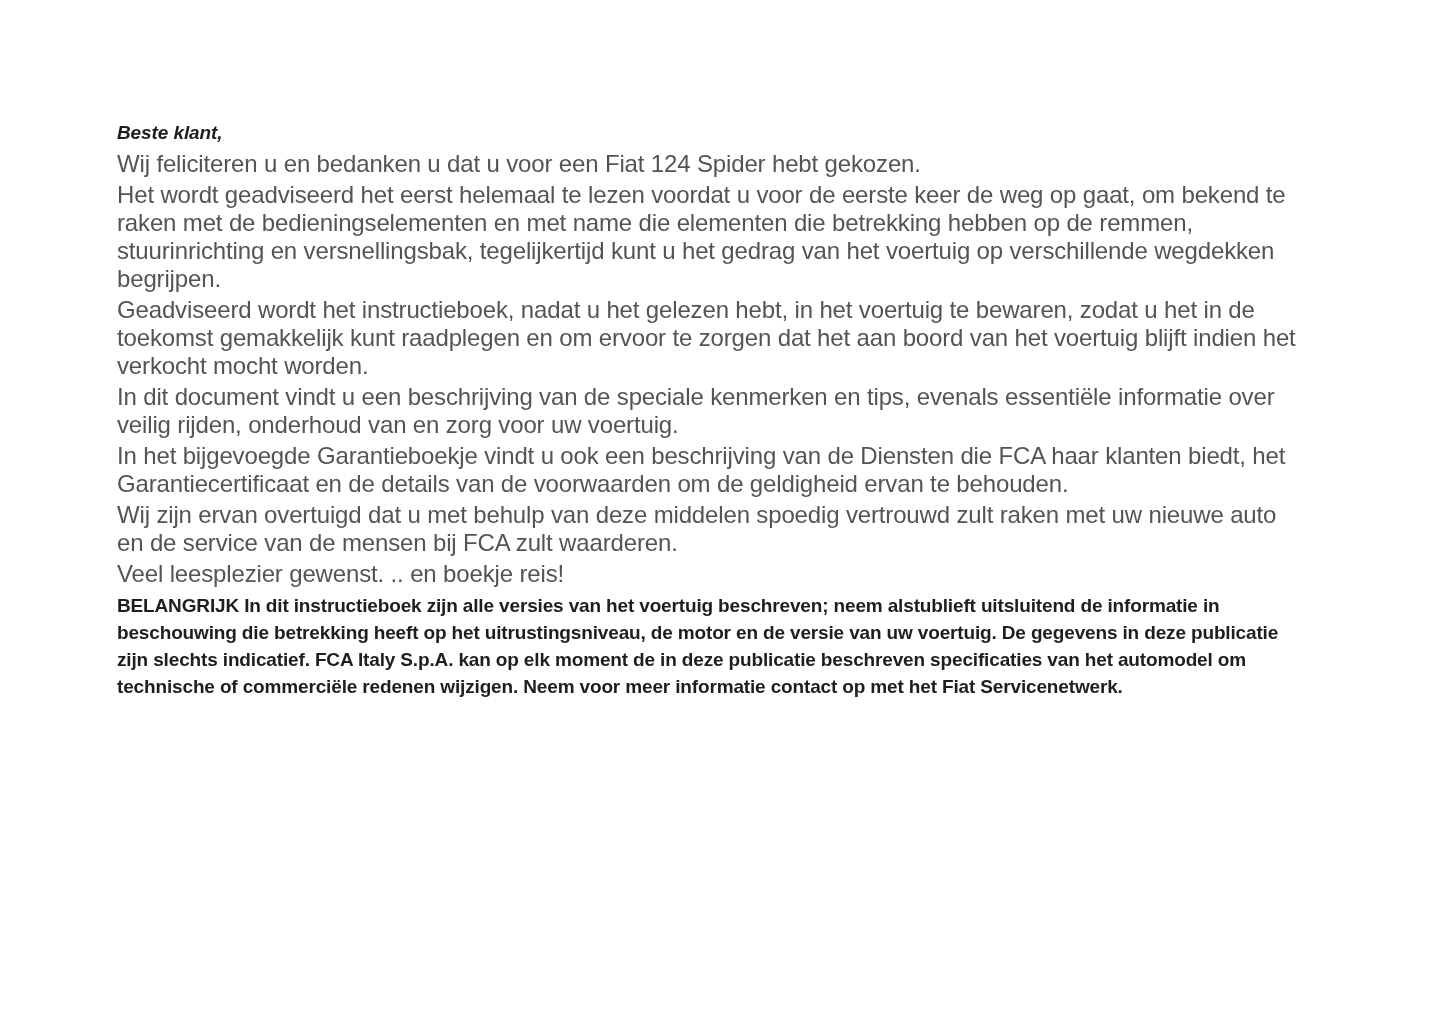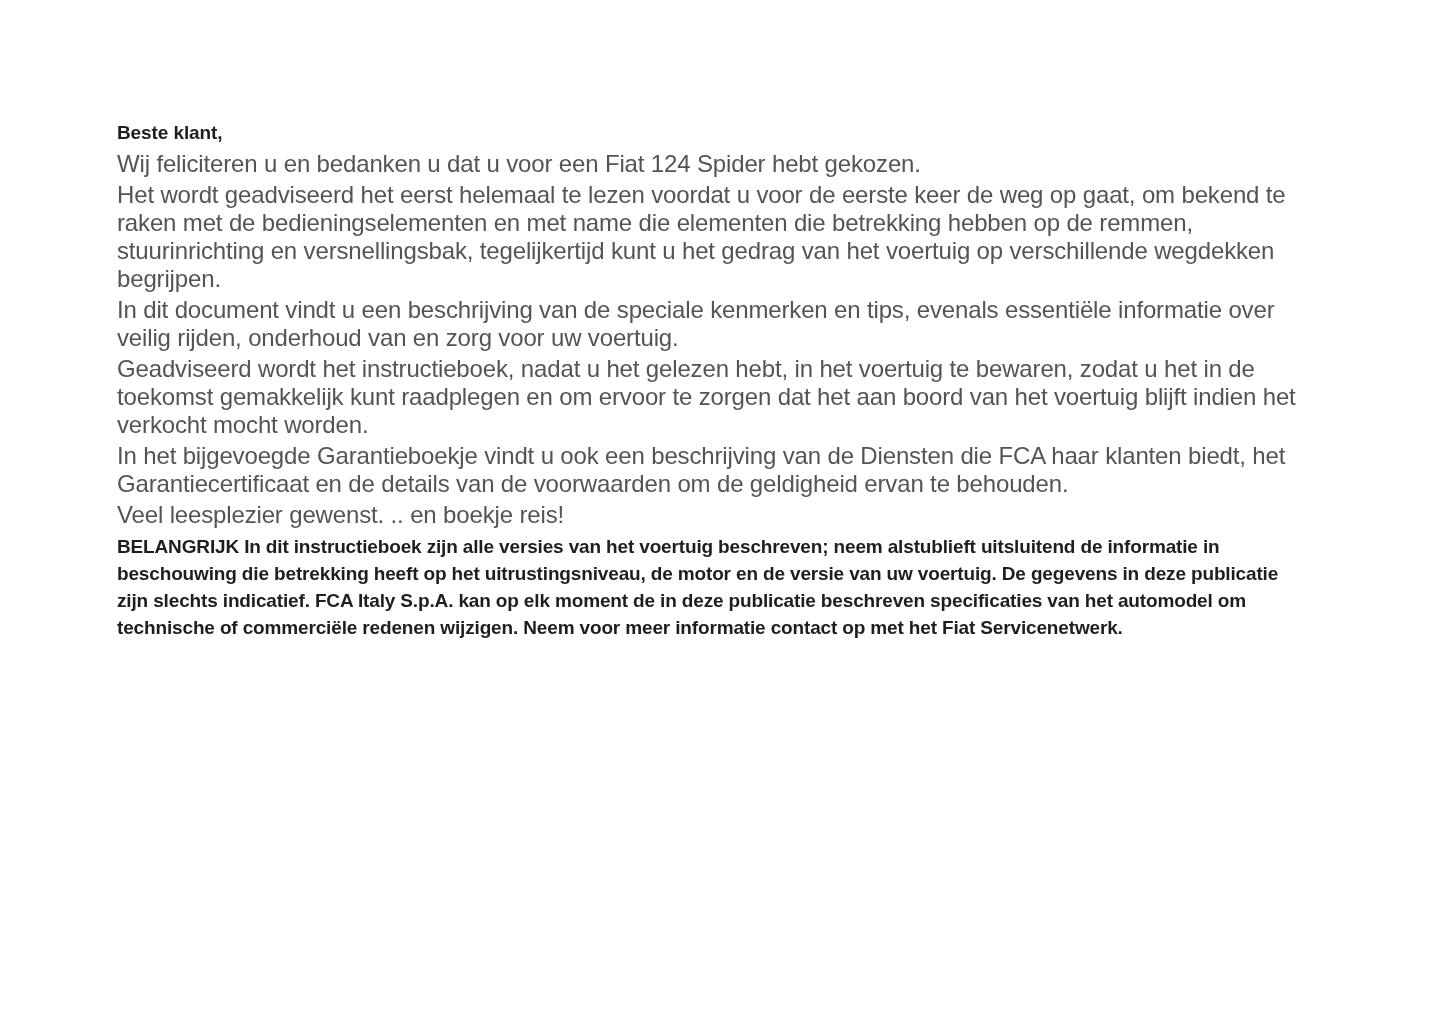--- a/index.html
+++ b/index.html
@@ -21,20 +21,21 @@
     top: 119px;
     left: 117px;
     width: 1180px;
   }
   .heading {
     font-size: 19px;
     font-weight: bold;
     color: #1e1e1e;
     line-height: 28px;
     letter-spacing: -0.1px;
+    font-style: italic;
   }
   .body-par {
     font-size: 24px;
     font-weight: normal;
     color: #545458;
     line-height: 28px;
     letter-spacing: -0.15px;
     margin-top: 3px;
   }
   .important {
@@ -47,19 +48,20 @@
   }
 </style>
 </head>
 <body>
 
 <div class="page">
   <div class="content">
     <h1 class="heading">Beste klant,</h1>
     <p class="body-par">Wij feliciteren u en bedanken u dat u voor een Fiat 124 Spider hebt gekozen.</p>
     <p class="body-par">Het wordt geadviseerd het eerst helemaal te lezen voordat u voor de eerste keer de weg op gaat, om bekend te raken met de bedieningselementen en met name die elementen die betrekking hebben op de remmen, stuurinrichting en versnellingsbak, tegelijkertijd kunt u het gedrag van het voertuig op verschillende wegdekken begrijpen.</p>
+    <p class="body-par">Geadviseerd wordt het instructieboek, nadat u het gelezen hebt, in het voertuig te bewaren, zodat u het in de toekomst gemakkelijk kunt raadplegen en om ervoor te zorgen dat het aan boord van het voertuig blijft indien het verkocht mocht worden.</p>
     <p class="body-par">In dit document vindt u een beschrijving van de speciale kenmerken en tips, evenals essentiële informatie over veilig rijden, onderhoud van en zorg voor uw voertuig.</p>
-    <p class="body-par">Geadviseerd wordt het instructieboek, nadat u het gelezen hebt, in het voertuig te bewaren, zodat u het in de toekomst gemakkelijk kunt raadplegen en om ervoor te zorgen dat het aan boord van het voertuig blijft indien het verkocht mocht worden.</p>
     <p class="body-par">In het bijgevoegde Garantieboekje vindt u ook een beschrijving van de Diensten die FCA haar klanten biedt, het Garantiecertificaat en de details van de voorwaarden om de geldigheid ervan te behouden.</p>
+    <p class="body-par">Wij zijn ervan overtuigd dat u met behulp van deze middelen spoedig vertrouwd zult raken met uw nieuwe auto en de service van de mensen bij FCA zult waarderen.</p>
     <p class="body-par">Veel leesplezier gewenst. .. en boekje reis!</p>
     <p class="important">BELANGRIJK In dit instructieboek zijn alle versies van het voertuig beschreven; neem alstublieft uitsluitend de informatie in beschouwing die betrekking heeft op het uitrustingsniveau, de motor en de versie van uw voertuig. De gegevens in deze publicatie zijn slechts indicatief. FCA Italy S.p.A. kan op elk moment de in deze publicatie beschreven specificaties van het automodel om technische of commerciële redenen wijzigen. Neem voor meer informatie contact op met het Fiat Servicenetwerk.</p>
   </div>
 </div>
 
 </body></html>

